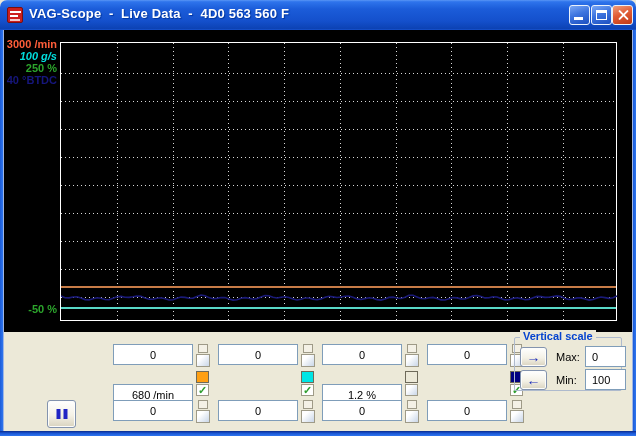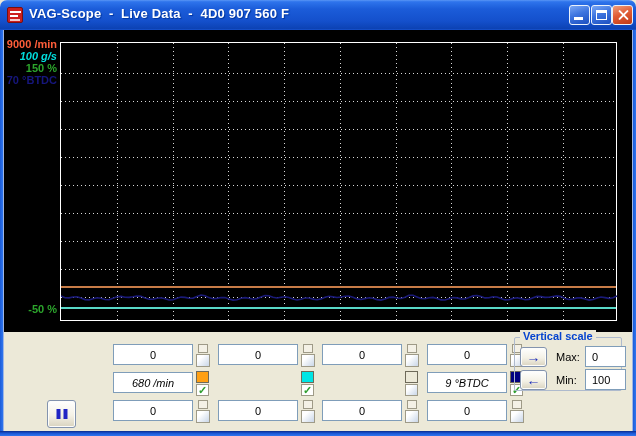--- a/index.html
+++ b/index.html
@@ -46,21 +46,21 @@
   .scale-labels { position:absolute; left:0; top:8px; width:53px; text-align:right; font-size:11px; line-height:12px; font-weight:bold; }
   .scale-bottom { position:absolute; left:0; top:273px; width:53px; text-align:right; font-size:11px; font-weight:bold; }
 
   
   .panel { position:absolute; left:4px; top:332px; width:628px; height:100px; background:#ece9d8; }
 
   .tbox { position:absolute; width:80px; height:21px; border:1px solid #7f9db9; background:#fff;
     font-family:"Liberation Sans",sans-serif; font-size:11px; text-align:center; color:#000; }
   .col { position:absolute; top:12px; width:100px; height:80px; }
   .col.c1 { left:109px; } .col.c2 { left:214px; } .col.c3 { left:318px; } .col.c4 { left:423px; }
-  .col .tb1 { left:0; top:0; } .col .tb2 { left:0; top:28px;font-style:italic; } .col .tb3 { left:0; top:56px; }
+  .col .tb1 { left:0; top:0; } .col .tb2 { left:0; top:40px; } .col .tb3 { left:0; top:56px; }
   .sq { position:absolute; border:1px solid #9e9a87; }
   .sqA { width:10px; height:9px; left:85px; background:#f4f1e6; }
   .sqB { width:14px; height:13px; left:83px; background:linear-gradient(135deg,#ffffff 30%,#c9d6e8); }
   .sqA.r1 { top:0; } .sqB.r1 { top:10px; } .sqA.r3 { top:56px; } .sqB.r3 { top:66px; }
   .colorsq { position:absolute; left:83px; top:27px; width:13px; height:12px; border:1px solid #6e6a5a; background:#ece9d8; }
   .checksq { position:absolute; left:83px; top:40px; width:13px; height:12px; border:1px solid #9e9a87; background:#fff;
     font-size:11px; line-height:11px; text-align:center; font-weight:bold; color:#2f9e2f; }
   .checksq.unchecked { background:linear-gradient(135deg,#ffffff 30%,#c9d6e8); }
 
   .xpbtn { position:absolute; border:1px solid #8393ae; border-radius:3px;
@@ -99,41 +99,41 @@
 <body>
 
 <div class="window">
 
   <div class="titlebar">
     <div class="app-icon">
       <div class="ln l1"></div>
         <div class="ln l2"></div>
         <div class="ln l3"></div>
     </div>
-    <div class="title-text">VAG-Scope  -  Live Data  -  4D0 907 560 F</div>
+    <div class="title-text">VAG-Scope  -  Live Data  -  4D0 563 560 F</div>
     <div class="winbtn min">
         <span class="glyph-min"></span>
       </div>
     <div class="winbtn max">
         <span class="glyph-max"></span>
       </div>
     <div class="winbtn close">
         <span class="glyph-close">
           <i class="x1"></i>
           <i class="x2"></i>
         </span>
       </div>
   </div>
 
   <div class="scope-bg">
     <div class="scale-labels">
-      <div style="color: rgb(255, 94, 58);">9000 /min</div>
+      <div style="color: rgb(255, 94, 58);">3000 /min</div>
       <div style="color: rgb(0, 222, 222); font-style: italic;">100 g/s</div>
-      <div style="color: rgb(44, 165, 44);">150 %</div>
-      <div style="color: rgb(22, 22, 125);">70 °BTDC</div>
+      <div style="color: rgb(44, 165, 44);">250 %</div>
+      <div style="color: rgb(22, 22, 125);">40 °BTDC</div>
     </div>
     <div class="scale-bottom" style="color: rgb(44, 165, 44);">-50 %</div>
     <div class="plot" id="plot">
         <div class="gridv" style="left: 56px;"></div>
         <div class="gridv" style="left: 112px;"></div>
         <div class="gridv" style="left: 167px;"></div>
         <div class="gridv" style="left: 223px;"></div>
         <div class="gridv" style="left: 279px;"></div>
         <div class="gridv" style="left: 335px;"></div>
         <div class="gridv" style="left: 390px;"></div>
@@ -185,32 +185,32 @@
       <div class="checksq">✓</div>
       <input class="tbox tb3" readonly="" value="0" style="">
       <div class="sq sqA r3"></div>
       <div class="sq sqB r3"></div>
     </div>
 
     <div class="col c3">
       <input class="tbox tb1" readonly="" value="0" style="">
       <div class="sq sqA r1"></div>
       <div class="sq sqB r1"></div>
+      <input class="tbox tb2" readonly="" value="1.2 %" style="">
       <div class="colorsq"></div>
       <div class="checksq unchecked"></div>
       <input class="tbox tb3" readonly="" value="0" style="">
       <div class="sq sqA r3"></div>
       <div class="sq sqB r3"></div>
     </div>
 
     <div class="col c4">
       <input class="tbox tb1" readonly="" value="0" style="">
       <div class="sq sqA r1"></div>
       <div class="sq sqB r1"></div>
-      <input class="tbox tb2" readonly="" value="9 °BTDC" style="">
       <div class="colorsq" style="background: rgb(0, 0, 128);"></div>
       <div class="checksq">✓</div>
       <input class="tbox tb3" readonly="" value="0" style="">
       <div class="sq sqA r3"></div>
       <div class="sq sqB r3"></div>
     </div>
 
     <div class="group vscale">
       <span class="group-legend">Vertical scale</span>
       <div class="xpbtn arrowbtn arr-right"><span>→</span></div>

